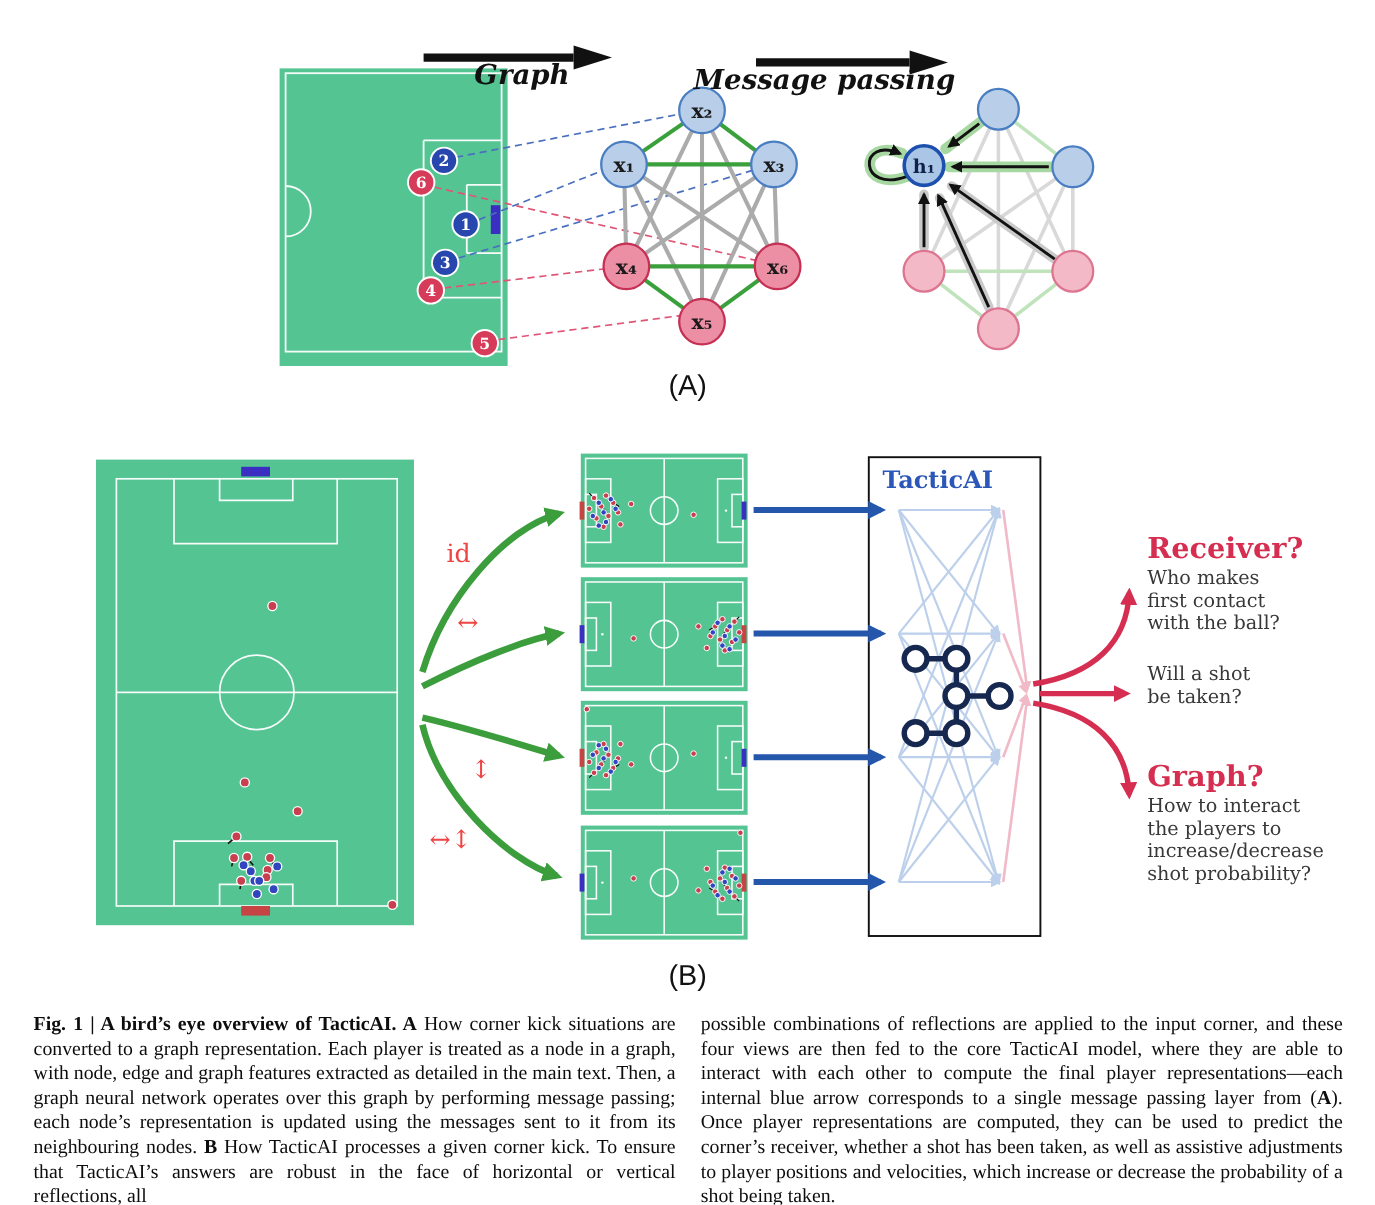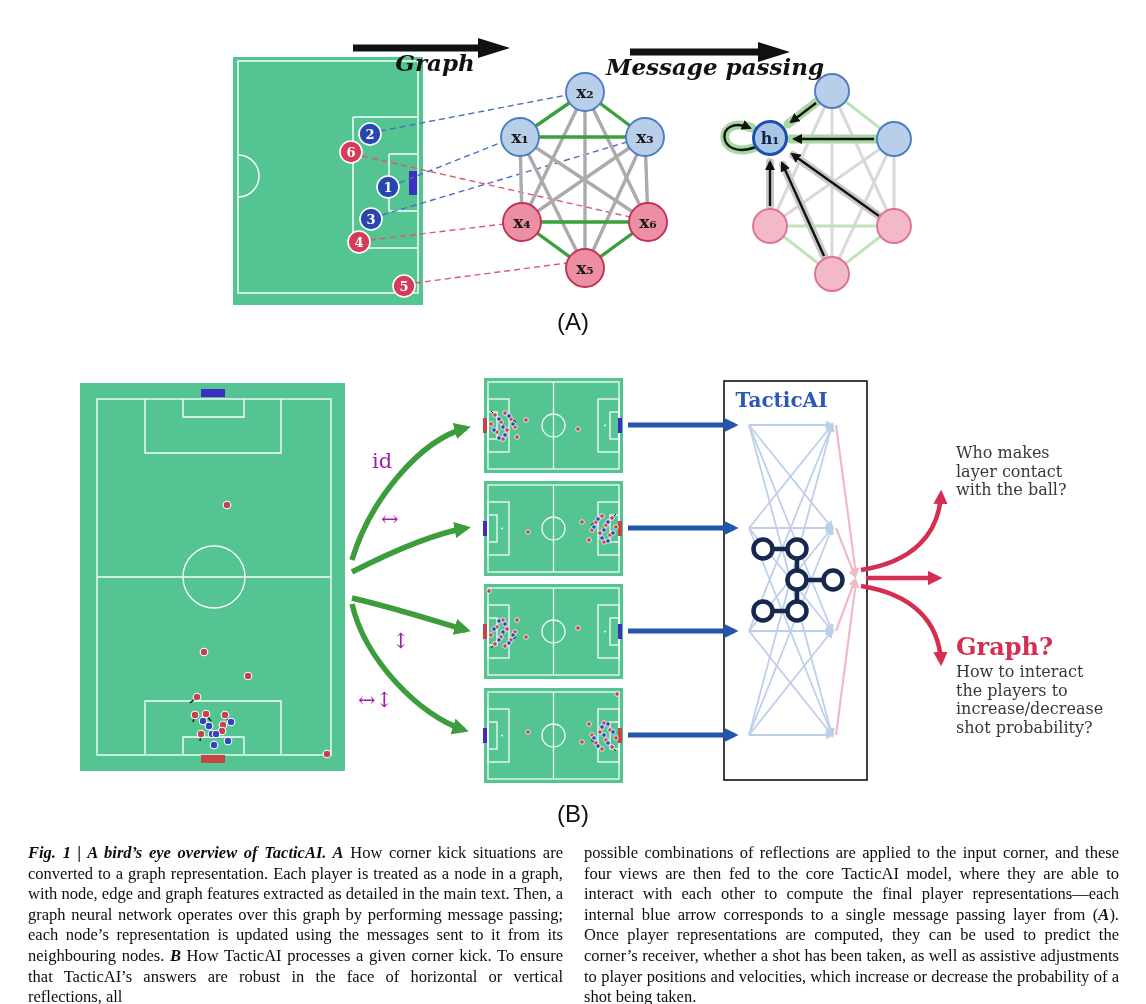--- a/index.html
+++ b/index.html
@@ -9,28 +9,28 @@
   svg{display:block;}
   svg text{font-family:"DejaVu Serif",serif;}
   .nodelbl{font-weight:bold;font-size:17px;fill:#1a1a1a;}
   .h1lbl{font-weight:bold;font-size:16px;fill:#10224c;}
   .numlbl{font-weight:bold;font-size:13px;fill:#ffffff;}
   .step-label{font-family:"DejaVu Serif",serif;font-style:italic;font-weight:bold;
               font-size:23px;color:#111;text-align:center;margin-top:39px;}
   .panel-label{font-family:"Liberation Sans",sans-serif;font-size:24px;color:#111;text-align:center;}
   .model-title{font-family:"DejaVu Serif",serif;font-weight:bold;font-size:20px;
                color:#2a57b8;text-align:center;}
-  .refl-label{font-family:"DejaVu Serif",serif;font-size:21px;color:#a21caf;}
+  .refl-label{font-family:"DejaVu Serif",serif;font-size:21px;color:#ef4444;}
   .out-title{font-family:"DejaVu Serif",serif;font-weight:bold;font-size:24px;color:#d62e50;}
   .out-desc{font-family:"DejaVu Serif",serif;font-size:16px;color:#383838;line-height:1.16;
             white-space:pre-line;margin-top:2px;}
   .caption{position:absolute;left:28px;top:843px;width:1092px;display:flex;gap:21px;
            font-size:16.5px;line-height:20.6px;color:#0d0d0d;text-align:justify;}
   .caption .col{width:535px;}
-  .caption b{font-weight:bold;font-style:italic;}
+  .caption b{font-weight:bold;}
 </style>
 </head>
 <body>
 
 <div class="page">
 
   <svg class="abs" style="left:0;top:0" width="1146" height="1004" viewBox="0 0 1146 1004">
     <defs>
       <marker id="mBlack" viewBox="0 0 10 10" refX="8" refY="5" markerWidth="4.2" markerHeight="4.2" orient="auto">
         <path d="M0,0 L10,5 L0,10 z" fill="#111"></path>
@@ -404,38 +404,41 @@
 
       <g stroke="#d62e50" stroke-width="4.5" fill="none">
         <path d="M861,570 C912,562 939,535 941,494" marker-end="url(#mRed)"></path>
         <line x1="866" y1="578" x2="938" y2="578" marker-end="url(#mRed)"></line>
         <path d="M861,586 C912,594 939,621 941,662" marker-end="url(#mRed)"></path>
       </g>
     </g>
   </svg>
 
   <div class="abs step-label" style="left:370px;top:10px;width:130px">Graph</div>
-  <div class="abs step-label" style="left:600px;top:14px;width:230px">Message passing</div>
+  <div class="abs step-label" style="left:572px;top:14px;width:230px">Message passing</div>
 
   <div class="abs panel-label" style="left:540px;top:308px;width:66px">(A)</div>
   <div class="abs panel-label" style="left:540px;top:800px;width:66px">(B)</div>
 
   <div class="abs refl-label" style="left:372px;top:449px">id</div>
   <div class="abs refl-label" style="left:381px;top:507px">↔</div>
   <div class="abs refl-label" style="left:392px;top:629px">↕</div>
   <div class="abs refl-label" style="left:358px;top:688px">↔↕</div>
 
   <div class="abs model-title" style="left:724px;top:388px;width:115px">TacticAI</div>
 
   <div class="abs" style="left:956px;top:442px;width:175px">
+    <div class="out-title">Receiver?</div>
     <div class="out-desc">Who makes
-layer contact
+first contact
 with the ball?</div>
   </div>
   <div class="abs" style="left:956px;top:551px;width:175px">
+    <div class="out-desc">Will a shot
+be taken?</div>
   </div>
   <div class="abs" style="left:956px;top:632px;width:185px">
     <div class="out-title">Graph?</div>
     <div class="out-desc">How to interact
 the players to
 increase/decrease
 shot probability?</div>
   </div>
 
   <div class="caption">

